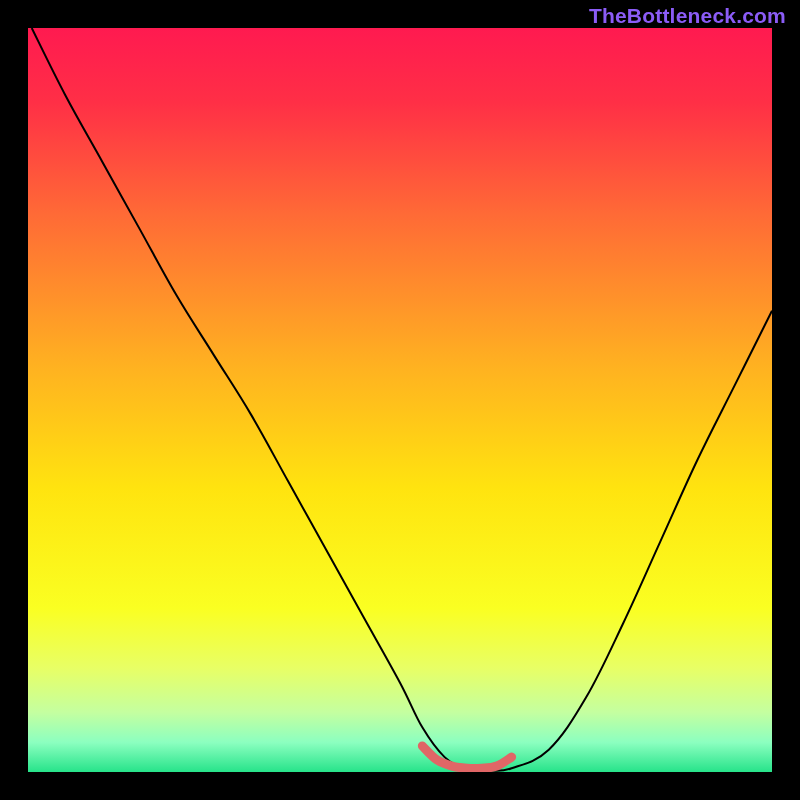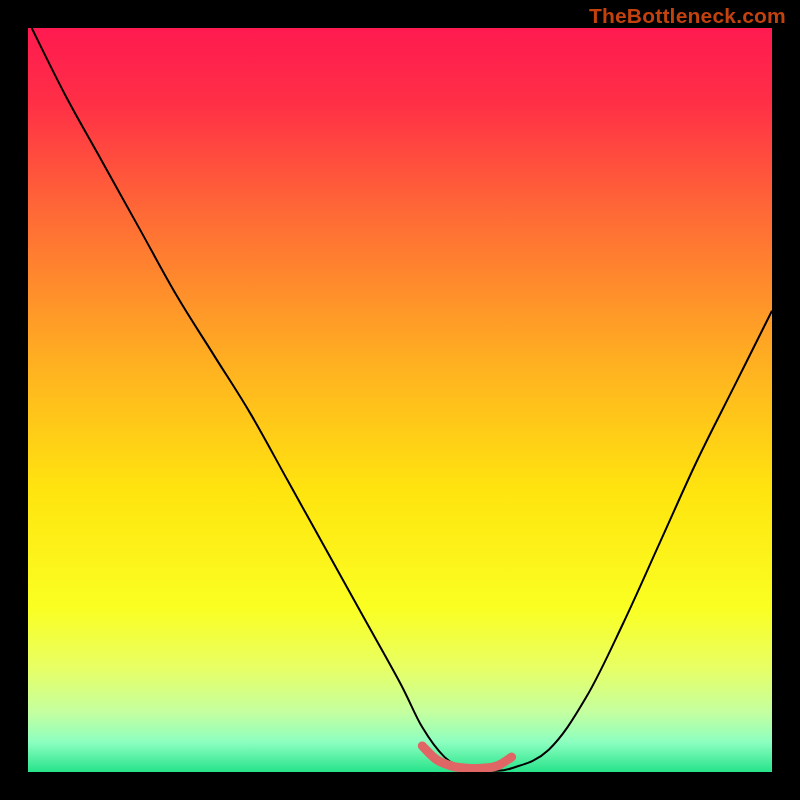--- a/index.html
+++ b/index.html
@@ -33,21 +33,21 @@
     width: 100%;
     height: 100%;
   }
   .attribution {
     position: absolute;
     top: 4px;
     right: 14px;
     font-family: Arial, Helvetica, sans-serif;
     font-size: 21px;
     font-weight: bold;
-    color: #c2410c;
+    color: #8b5cf6;
     letter-spacing: 0.2px;
   }
   svg.curve {
     position: absolute;
     left: 0;
     top: 0;
     width: 100%;
     height: 100%;
     display: block;
   }

